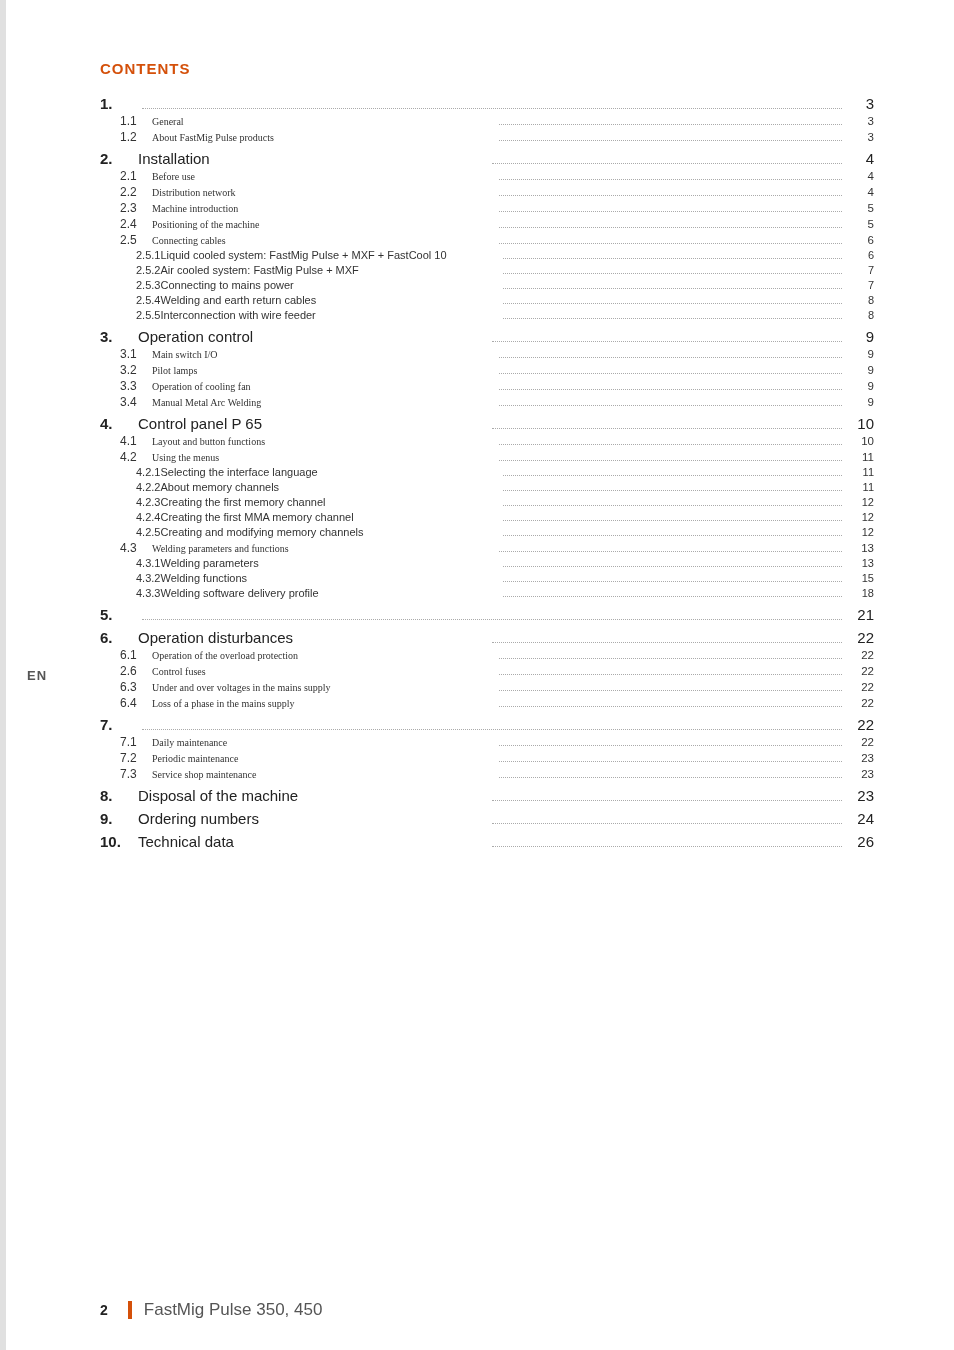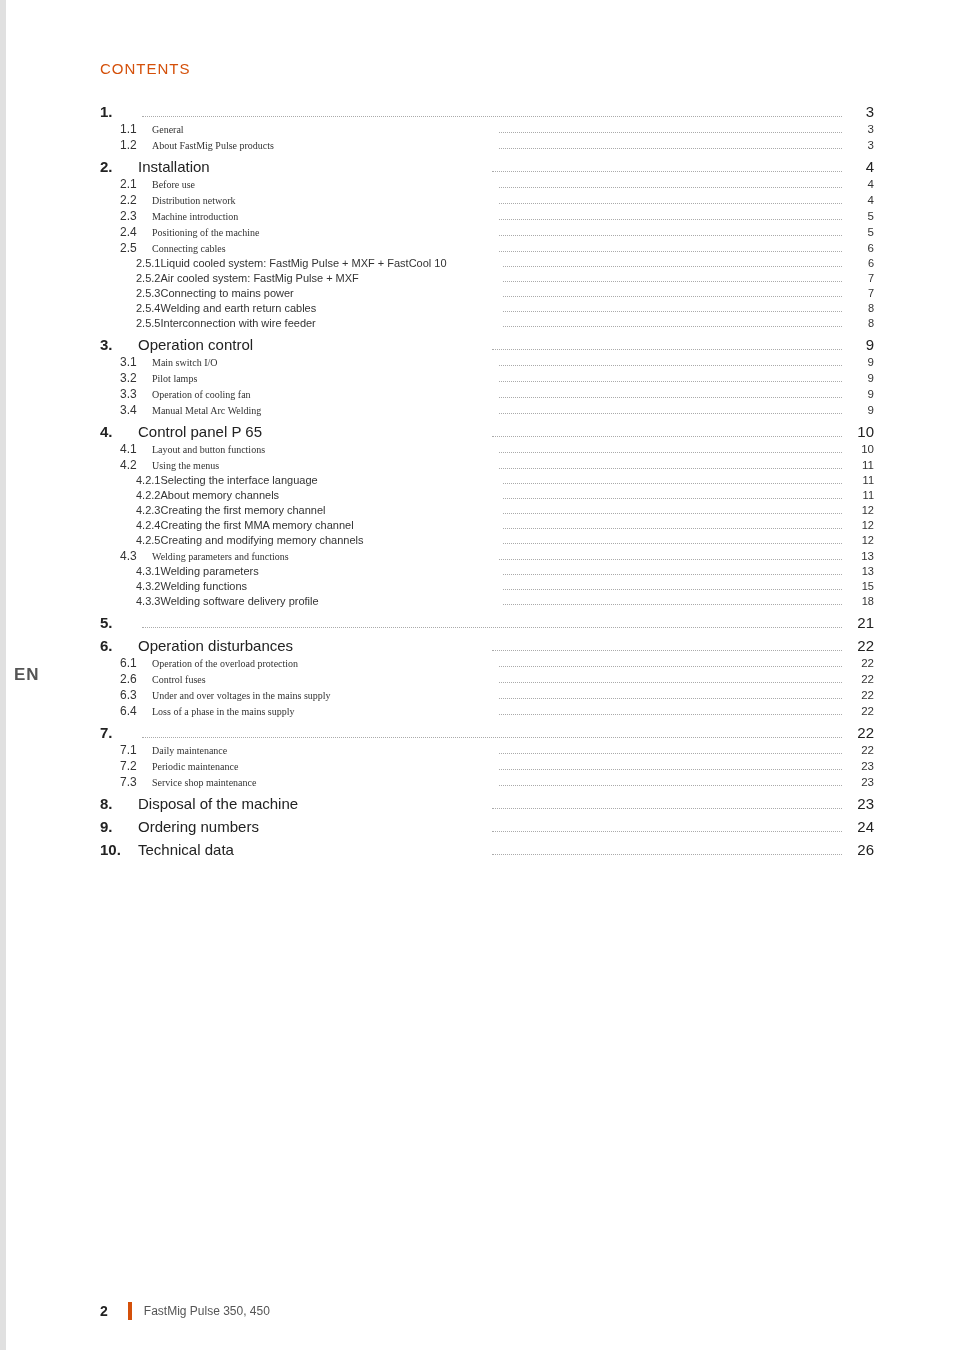--- a/index.html
+++ b/index.html
@@ -24,35 +24,35 @@
       position: absolute;
       left: 0;
       top: 0;
       width: 6px;
       height: 100%;
       background: #e0e0e0;
     }
 
     .en-label {
       position: absolute;
-      left: 14px;
+      left: 27px;
       top: 50%;
       transform: translateY(-50%);
-      font-size: 17px;
+      font-size: 13px;
       font-weight: bold;
       color: #555;
       letter-spacing: 1px;
     }
 
     .contents-title {
       font-size: 15px;
-      font-weight: 400;
+      font-weight: 700;
       color: #d4500a;
       letter-spacing: 1px;
-      margin-bottom: 26px;
+      margin-bottom: 18px;
       text-transform: uppercase;
     }
 
     .toc-row {
       display: flex;
       align-items: baseline;
       width: 100%;
       margin-bottom: 2px;
     }
 
@@ -176,21 +176,21 @@
     }
 
     .footer-divider {
       width: 4px;
       height: 18px;
       background: #d4500a;
       margin-right: 12px;
     }
 
     .footer-product {
-      font-size: 12px;
+      font-size: 17px;
       color: #555;
     }
   </style>
 </head>
 <body>
 
 <div class="page-container">
   <div class="left-bar"></div>
   <div class="en-label">EN</div>
 

